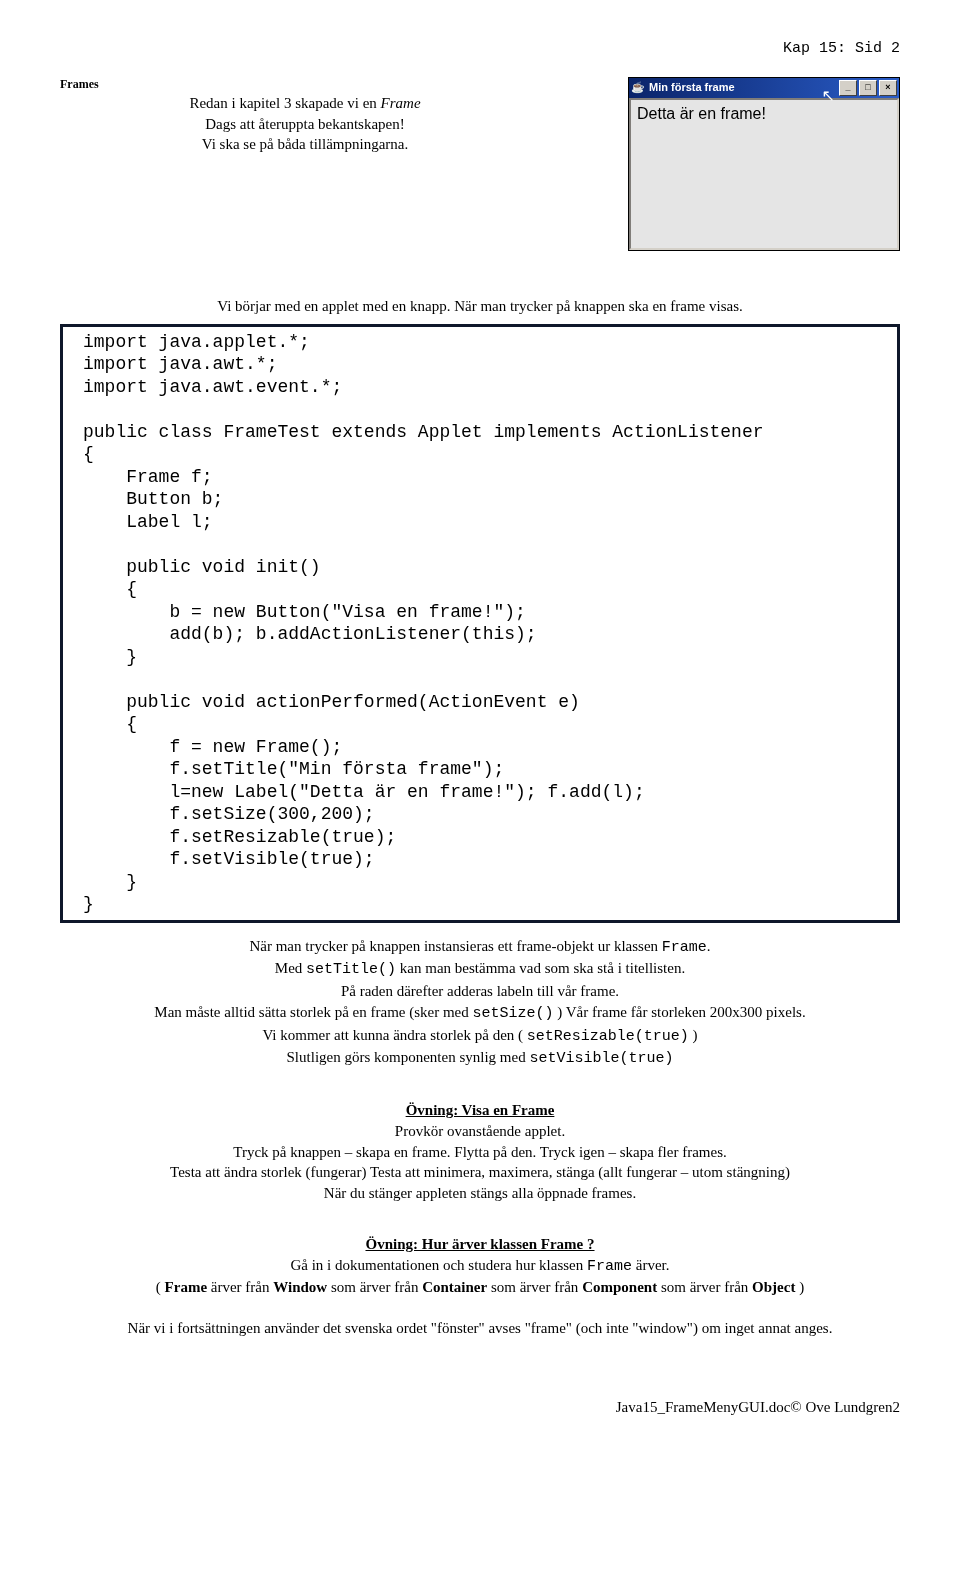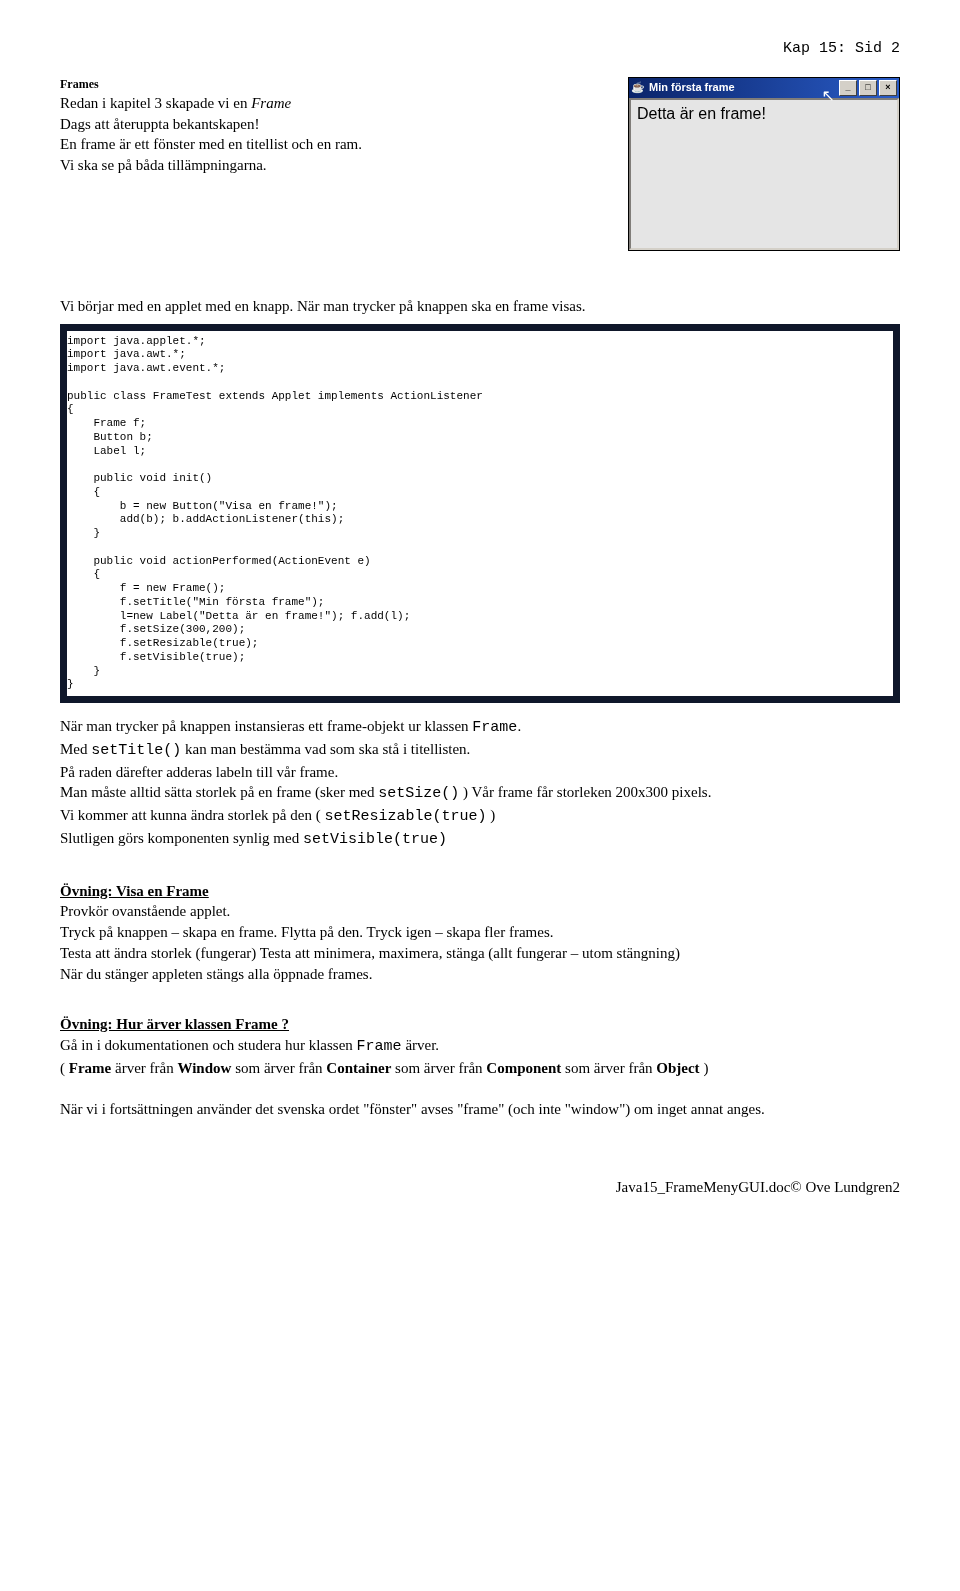--- a/index.html
+++ b/index.html
@@ -90,31 +90,31 @@
   }
   .scrcontent {
     background: #e5e5e5;
     border: 2px inset #d4d0c8;
     height: 140px;
     padding: 4px 6px;
     color: #000;
     font-size: 16px;
   }
   .codebox {
-    border: 7px solid #0f172a;
-    padding: 4px 0;
+    border: 3px solid #0f172a;
+    padding: 4px 20px;
     font-family: "Courier New", monospace;
-    font-size: 11px;
+    font-size: 18px;
     white-space: pre;
     margin: 8px 0 14px 0;
     line-height: 1.25;
   }
   .mono { font-family: "Courier New", monospace; }
   .bold { font-weight: bold; }
-  .para { margin: 0 0 2px 0; }
+  .para { margin: 0 0 2px 0; text-align: center; }
   .spacer { height: 20px; }
   .big-spacer { height: 30px; }
   .exercise-head { font-weight: bold; text-decoration: underline; }
   .footer {
     display: flex;
     justify-content: flex-end;
     margin-top: 60px;
     font-size: 15px;
   }
 </style>
@@ -123,21 +123,20 @@
 
 <div class="page-header">Kap 15:  Sid 2</div>
 
 <div class="topwrap">
   <div class="intro">
     <h2 class="section-title">Frames</h2>
     <div class="para">
       <span>Redan i kapitel 3 skapade vi en </span><span class="italic">Frame</span>
     </div>
     <div class="para">Dags att återuppta bekantskapen!</div>
-    <div class="para">En frame är ett fönster med en titellist och en ram.</div>
     <div class="para">Vi ska se på båda tillämpningarna.</div>
   </div>
 
   <div class="screenshot">
     <div class="titlebar">
       <span class="coffee">☕</span>
       <span class="ttext">Min första frame</span>
       <span class="cursor">↖</span>
       <div class="winbtns">
         <div class="winbtn">_</div>

